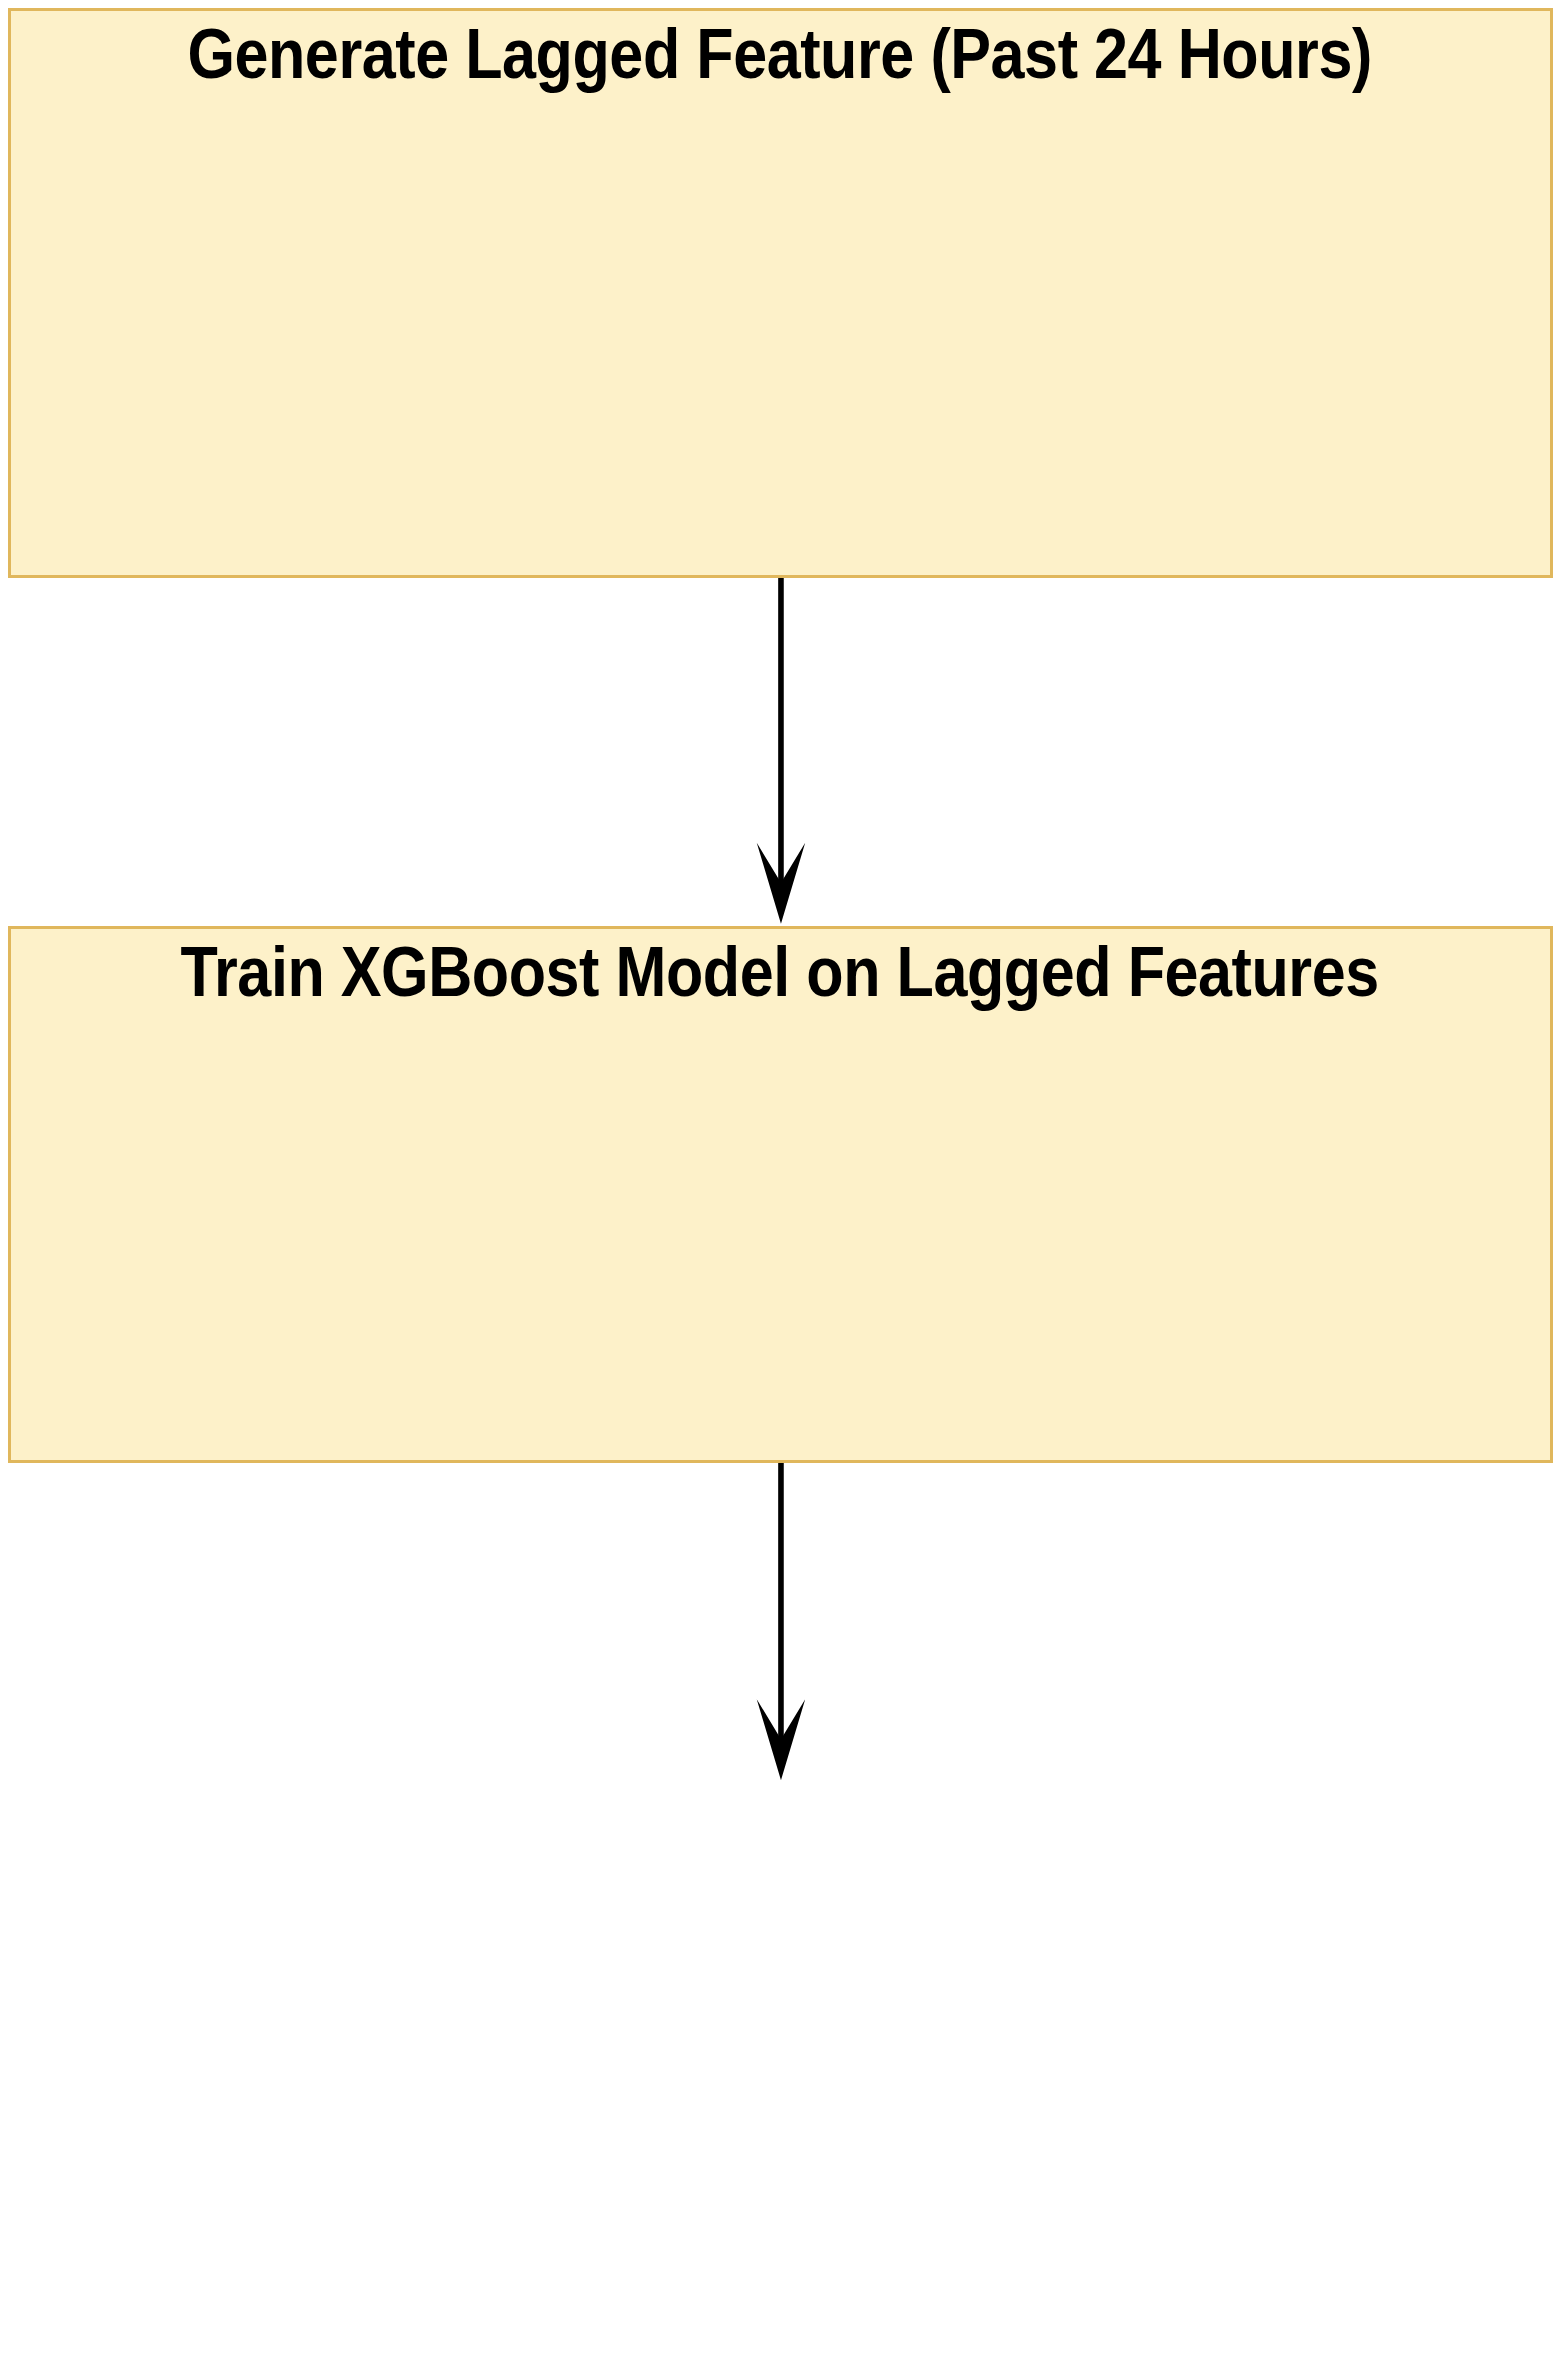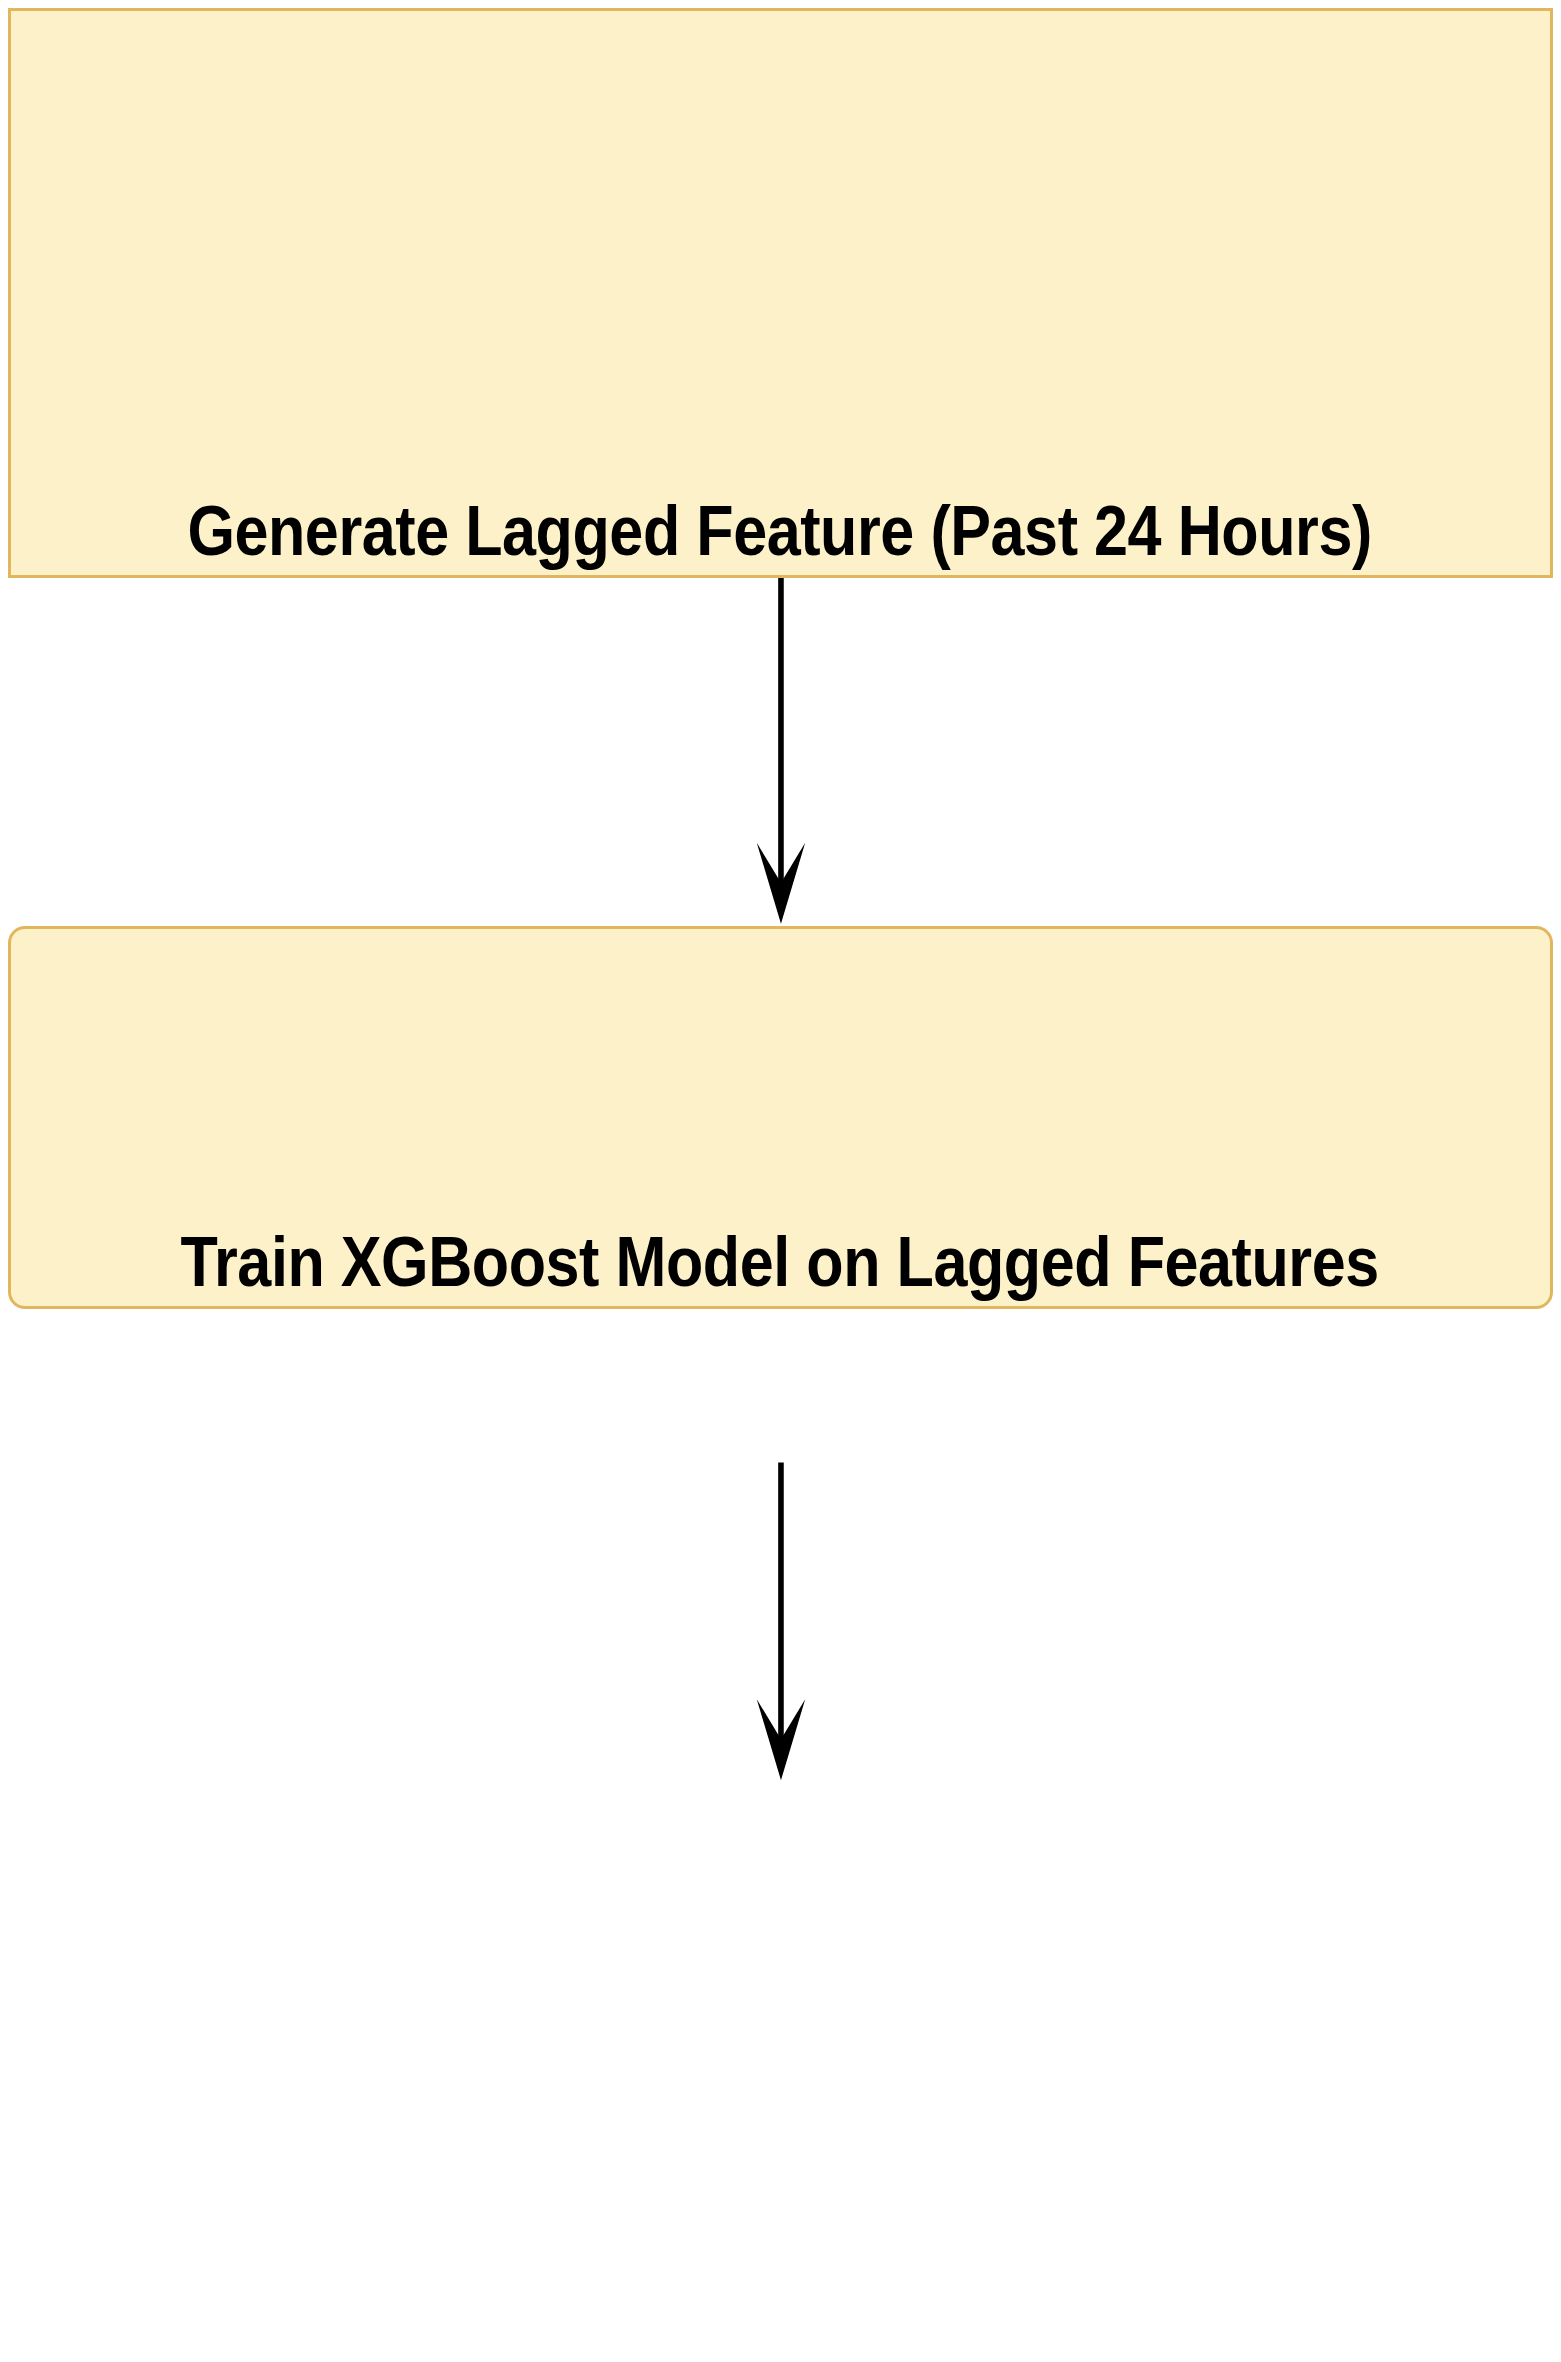--- a/index.html
+++ b/index.html
@@ -21,21 +21,21 @@
     background: #ffffff;
   }
 
   
   .node {
     position: absolute;
     box-sizing: border-box;
     background: #fdf1c9;
     border: 3.7px solid #e0b75c;
     display: flex;
-    align-items: flex-end;
+    align-items: flex-start;
     justify-content: center;
     text-align: center;
   }
 
   .node-label {
     display: block;
     color: #000000;
     font-weight: bold;
     font-size: 71px;
     line-height: 1.22;
@@ -50,22 +50,21 @@
     left: 7.5px;
     top: 7.5px;
     width: 1545px;
     height: 570px;
   }
 
   #node-train-xgboost-model {
     left: 7.5px;
     top: 926px;
     width: 1545px;
-    height: 383px;
-    border-radius: 17px;
+    height: 537px;
   }
 
   #node-compute-shap-values {
     left: 7.5px;
     top: 1782px;
     width: 1545px;
     height: 568px;
   }
 
   

